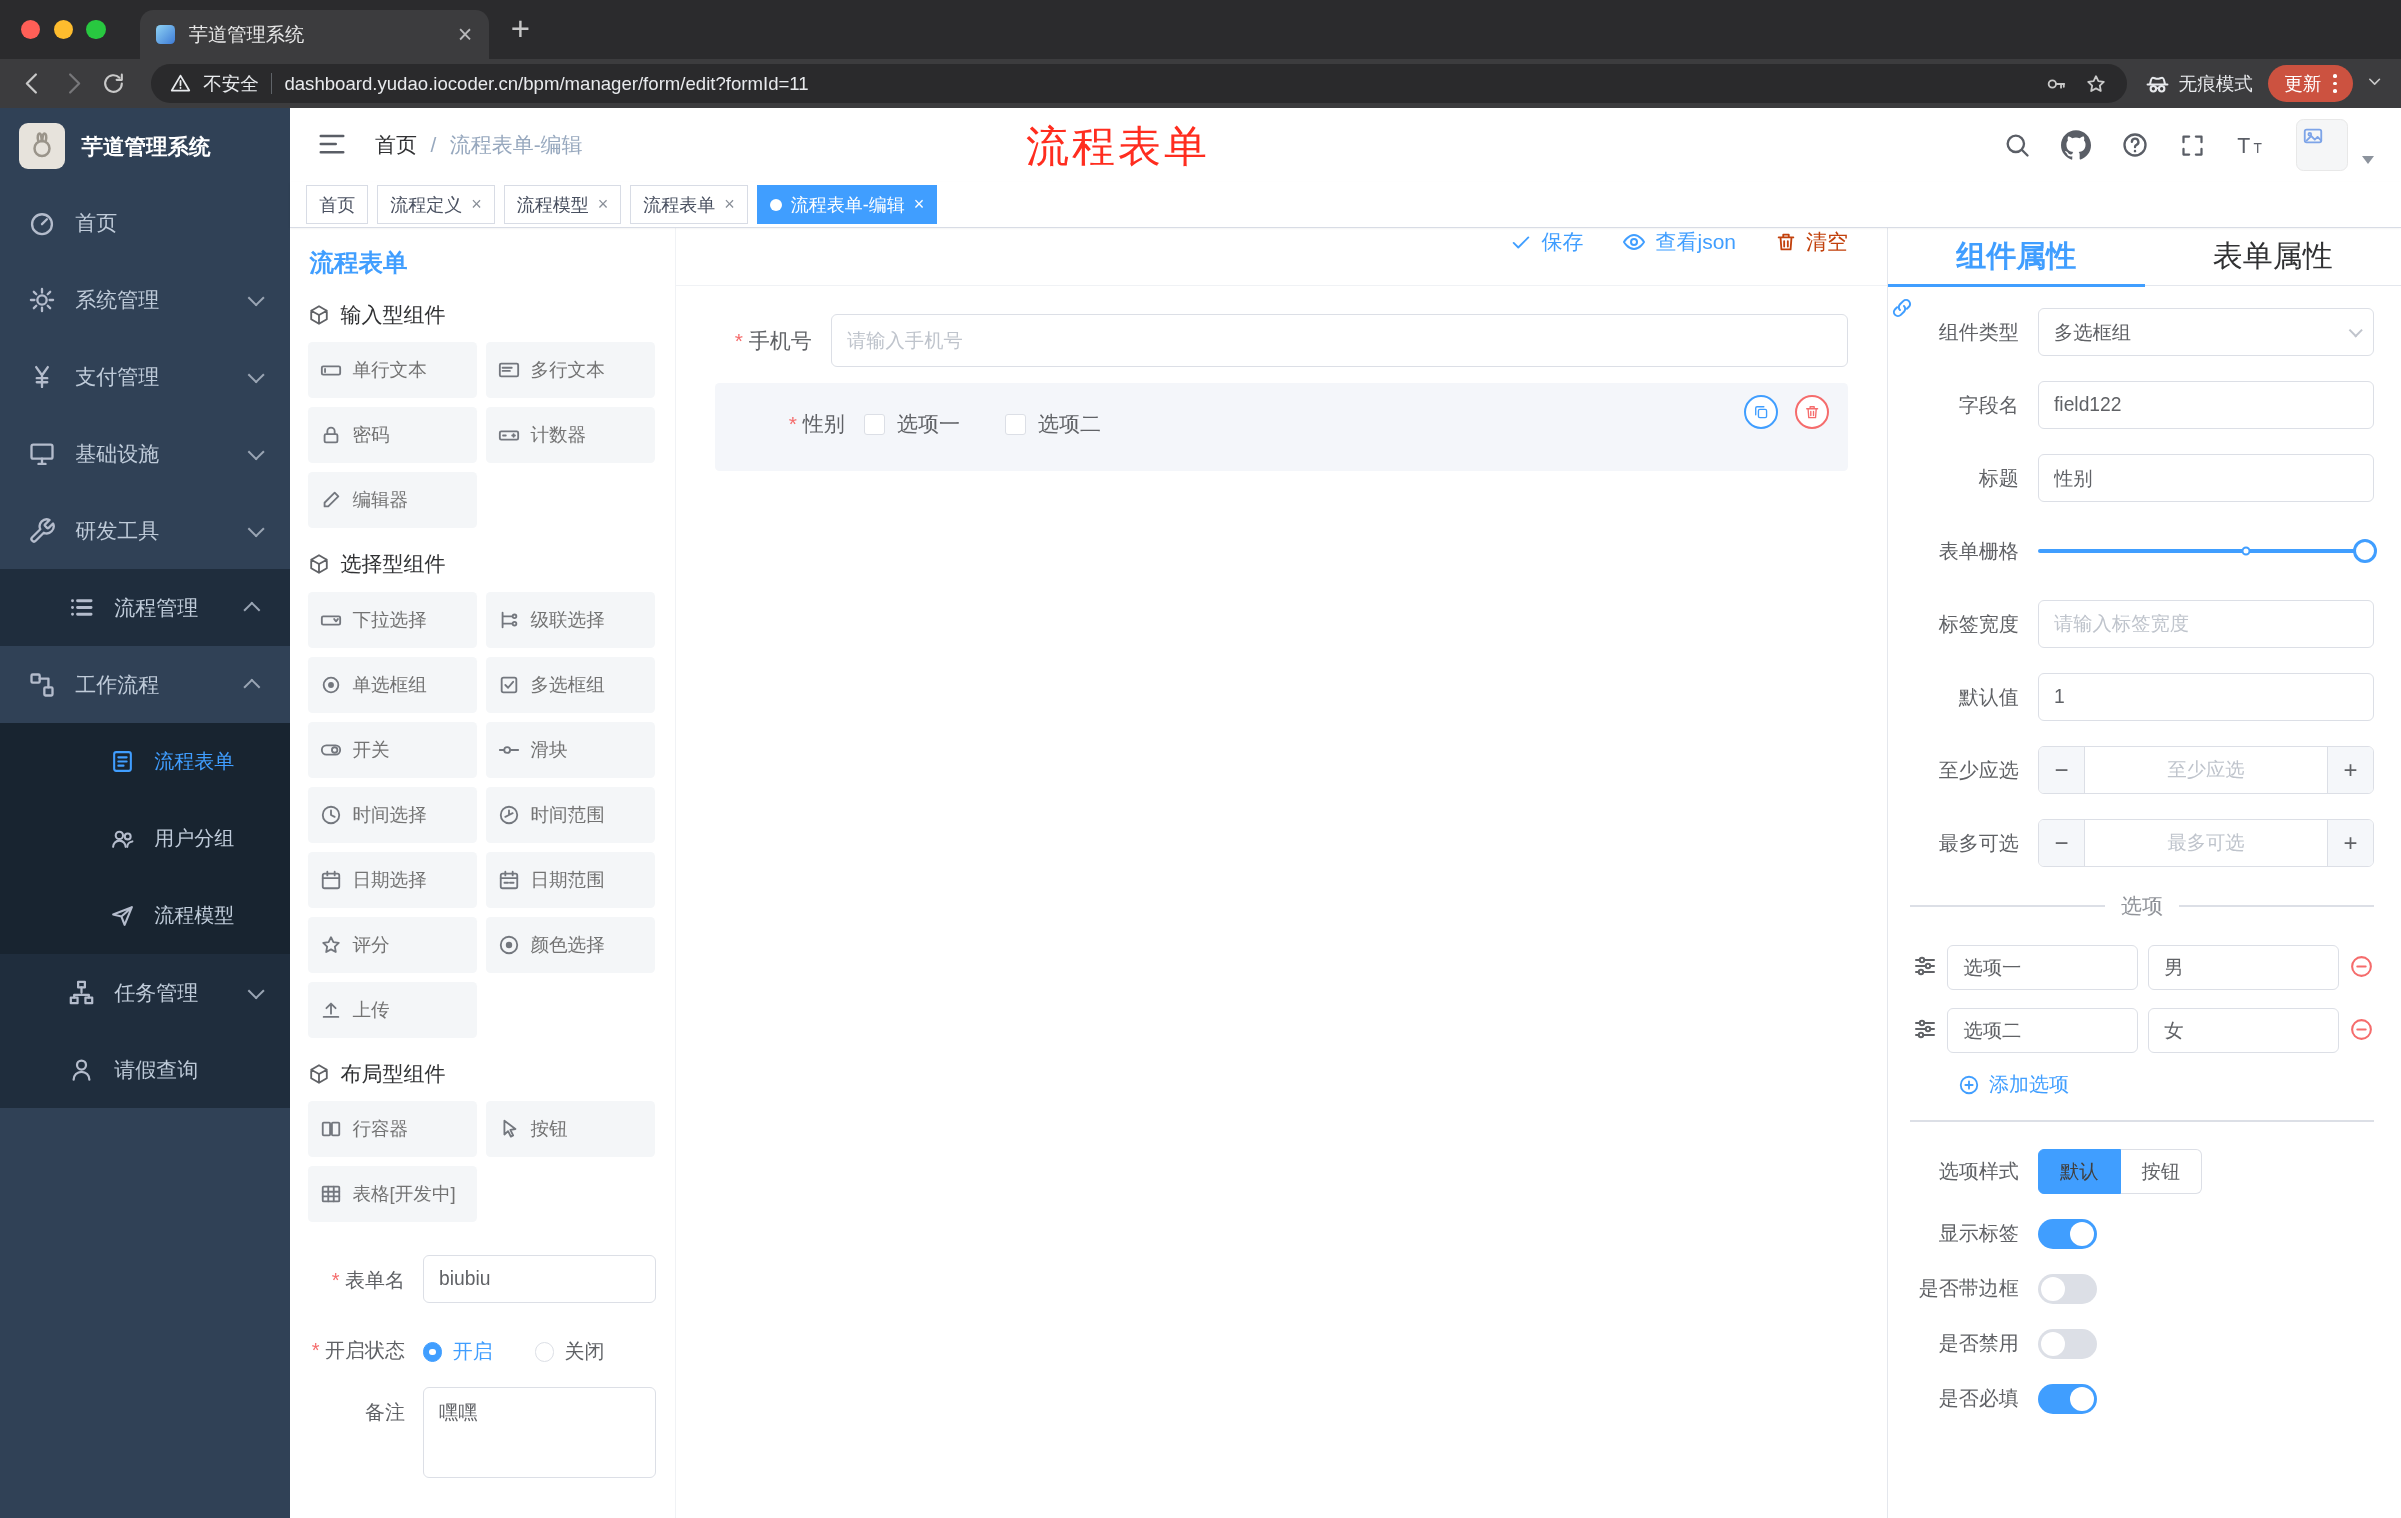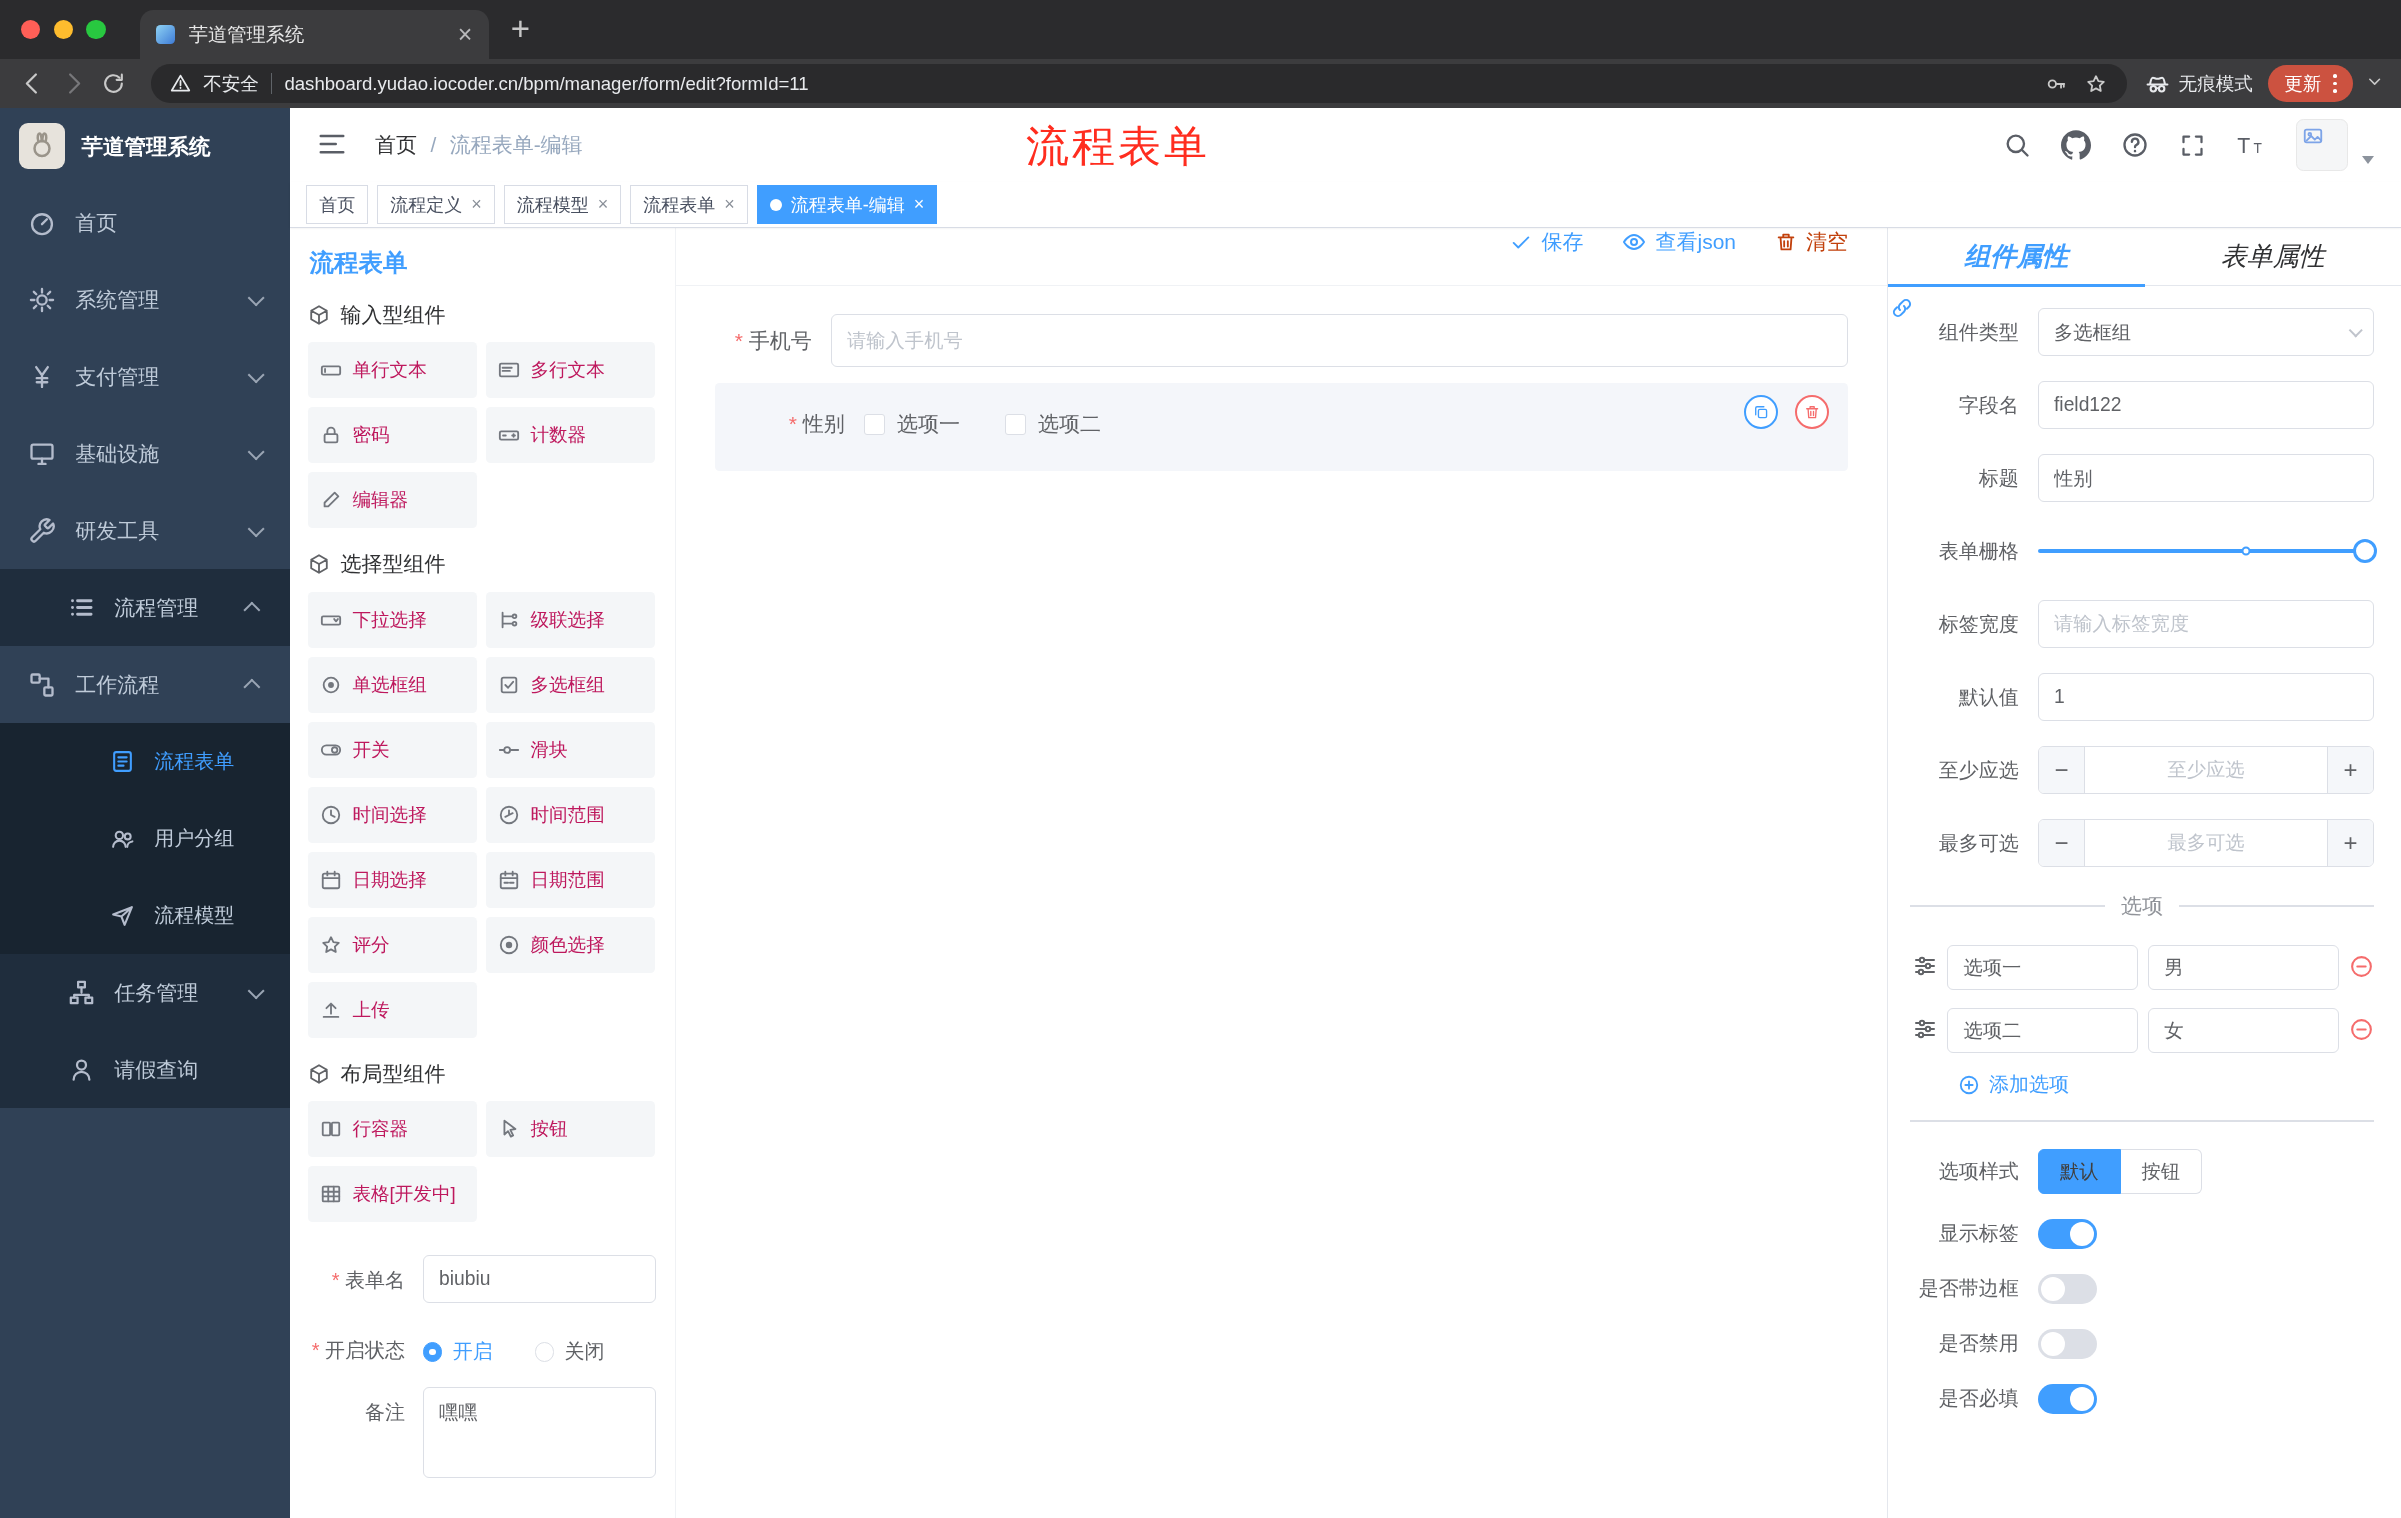--- a/index.html
+++ b/index.html
@@ -79,21 +79,21 @@
   
   .workspace { flex:1; display:flex; background:#fff; overflow:hidden; }
 
   
   .palette { width:386px; flex-shrink:0; padding:13.4px 19.3px 0 18px; border-right:1.5px solid #f0f2f5; overflow:hidden; }
   .palette-title { color:#409EFF; font-size:24.5px; font-weight:700; margin:4.5px 0 15px 1.5px; }
   .sec-head { display:flex; align-items:center; gap:10.4px; font-size:21px; color:#303133; margin:22px 0 13.4px; }
   .sec-head svg { color:#606266; }
   .pal-grid { display:flex; flex-wrap:wrap; gap:9px; }
   .pal-item { width:169px; height:56px; background:#f4f6f8; border-radius:4.5px; display:flex; align-items:center;
-    gap:10.4px; padding:0 12px; font-size:18.6px; color:#be185d; cursor:move; }
+    gap:10.4px; padding:0 12px; font-size:18.6px; color:#737373; cursor:move; }
   .pal-item svg { color:#73777e; }
 
   .meta-form { margin-top:33px; }
   .meta-row { display:flex; margin-bottom:22px; }
   .meta-label { width:97px; flex-shrink:0; text-align:right; font-size:20px; color:#606266; padding-top:12px; }
   .req::before { content:'* '; color:#F56C6C; }
   .meta-ctl { flex:1; margin-left:18px; }
   .tin { width:100%; height:48px; border:1.5px solid #dcdfe6; border-radius:6px; padding:0 15px;
     font-size:19.3px; color:#606266; outline:none; background:#fff; font-family:inherit; }
   .tin::placeholder { color:#bfc4cc; }
@@ -121,22 +121,22 @@
   .abtn { width:34px; height:34px; border-radius:50%; border:2.2px solid #409EFF; color:#409EFF; background:#fff;
     display:flex; align-items:center; justify-content:center; cursor:pointer; }
   .abtn.danger { border-color:#F56C6C; color:#F56C6C; }
   .cb-group { display:flex; gap:45px; }
   .cb { display:flex; align-items:center; gap:12px; font-size:21px; color:#606266; cursor:pointer; }
   .cb-box { width:21px; height:21px; border:1.5px solid #dcdfe6; border-radius:3px; background:#fff; }
 
   
   .props { width:514px; flex-shrink:0; border-left:1.5px solid #e4e7ed; display:flex; flex-direction:column; }
   .props-tabs { height:58px; display:flex; border-bottom:1.5px solid #e4e7ed; }
-  .ptab { flex:1; display:flex; align-items:center; justify-content:center; font-size:26px; color:#303133;
-    position:relative; cursor:pointer;font-style:italic; }
+  .ptab { flex:1; display:flex; align-items:center; justify-content:center; font-size:30px; color:#303133;
+    position:relative; cursor:pointer; }
   .ptab.active { color:#409EFF; font-weight:700; }
   .ptab.active::after { content:''; position:absolute; left:0; right:0; bottom:-1.5px; height:3px; background:#409EFF; }
   .props-body { flex:1; padding:22px 27px 0 22px; position:relative; overflow:hidden; }
   .link-btn { position:absolute; left:1.5px; top:10.4px; color:#409EFF; cursor:pointer; }
   .prow { display:flex; align-items:center; margin-bottom:25px; }
   .plabel { width:128px; flex-shrink:0; text-align:right; font-size:20px; color:#606266; padding-right:19.3px; }
   .pctl { flex:1; display:flex; align-items:center; position:relative; min-width:0; }
   .sel-chev { position:absolute; right:15px; width:10.4px; height:10.4px; border-right:2.2px solid #c0c4cc;
     border-bottom:2.2px solid #c0c4cc; transform:rotate(45deg) translateY(-2.2px); pointer-events:none; }
   .slider { width:100%; height:48px; display:flex; align-items:center; position:relative; }

